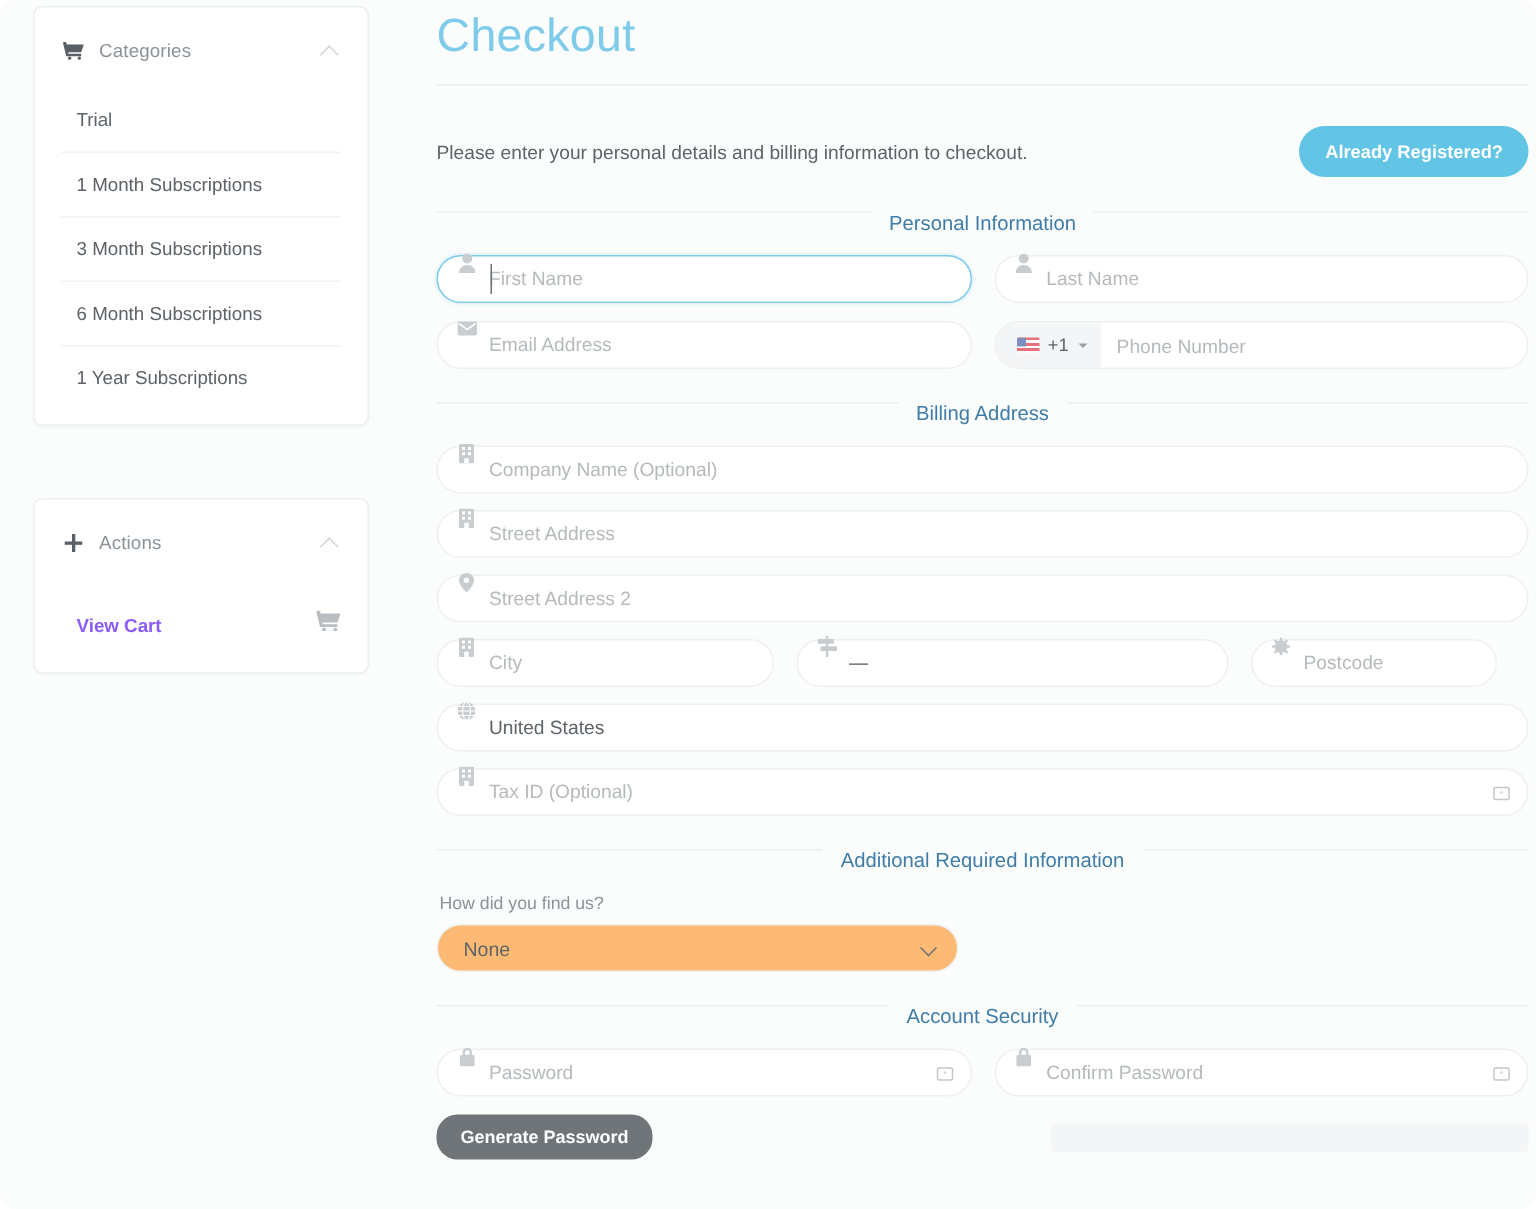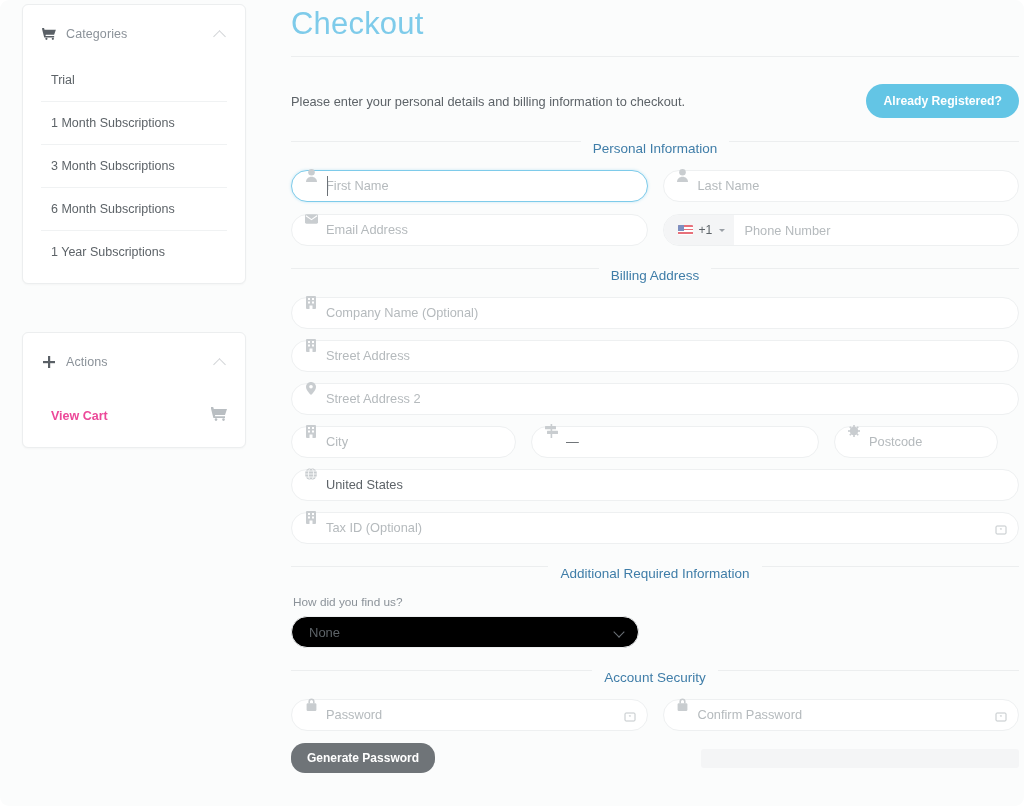--- a/index.html
+++ b/index.html
@@ -73,21 +73,21 @@
 
   .actions-card { margin-top: 48px; }
   .action-row {
     display: flex;
     align-items: center;
     padding: 16px 0 22px 10px;
   }
   .action-link {
     flex: 1;
     font-size: 12.5px;
-    color: #ec4899;
+    color: #8b5cf6;
     font-weight: bold;
     cursor: pointer;
   }
   .cart-icon { color: #b9bec2; }
 
   
   .main {
     position: absolute;
     left: 291px; top: 0;
     width: 728px;
@@ -247,21 +247,21 @@
   
   .sub-label {
     font-size: 11.8px;
     color: #8b9299;
     margin: 4px 0 7px 2px;
   }
   .select-field {
     position: relative;
     width: 348px;
     height: 32px;
-    background: #000000;
+    background: #fdba74;
     border: 1px solid #eef0f1;
     border-radius: 16px;
     display: flex;
     align-items: center;
     cursor: pointer;
   }
   .select-field .sel-val {
     font-size: 13px;
     color: #5d6368;
     padding-left: 17px;

